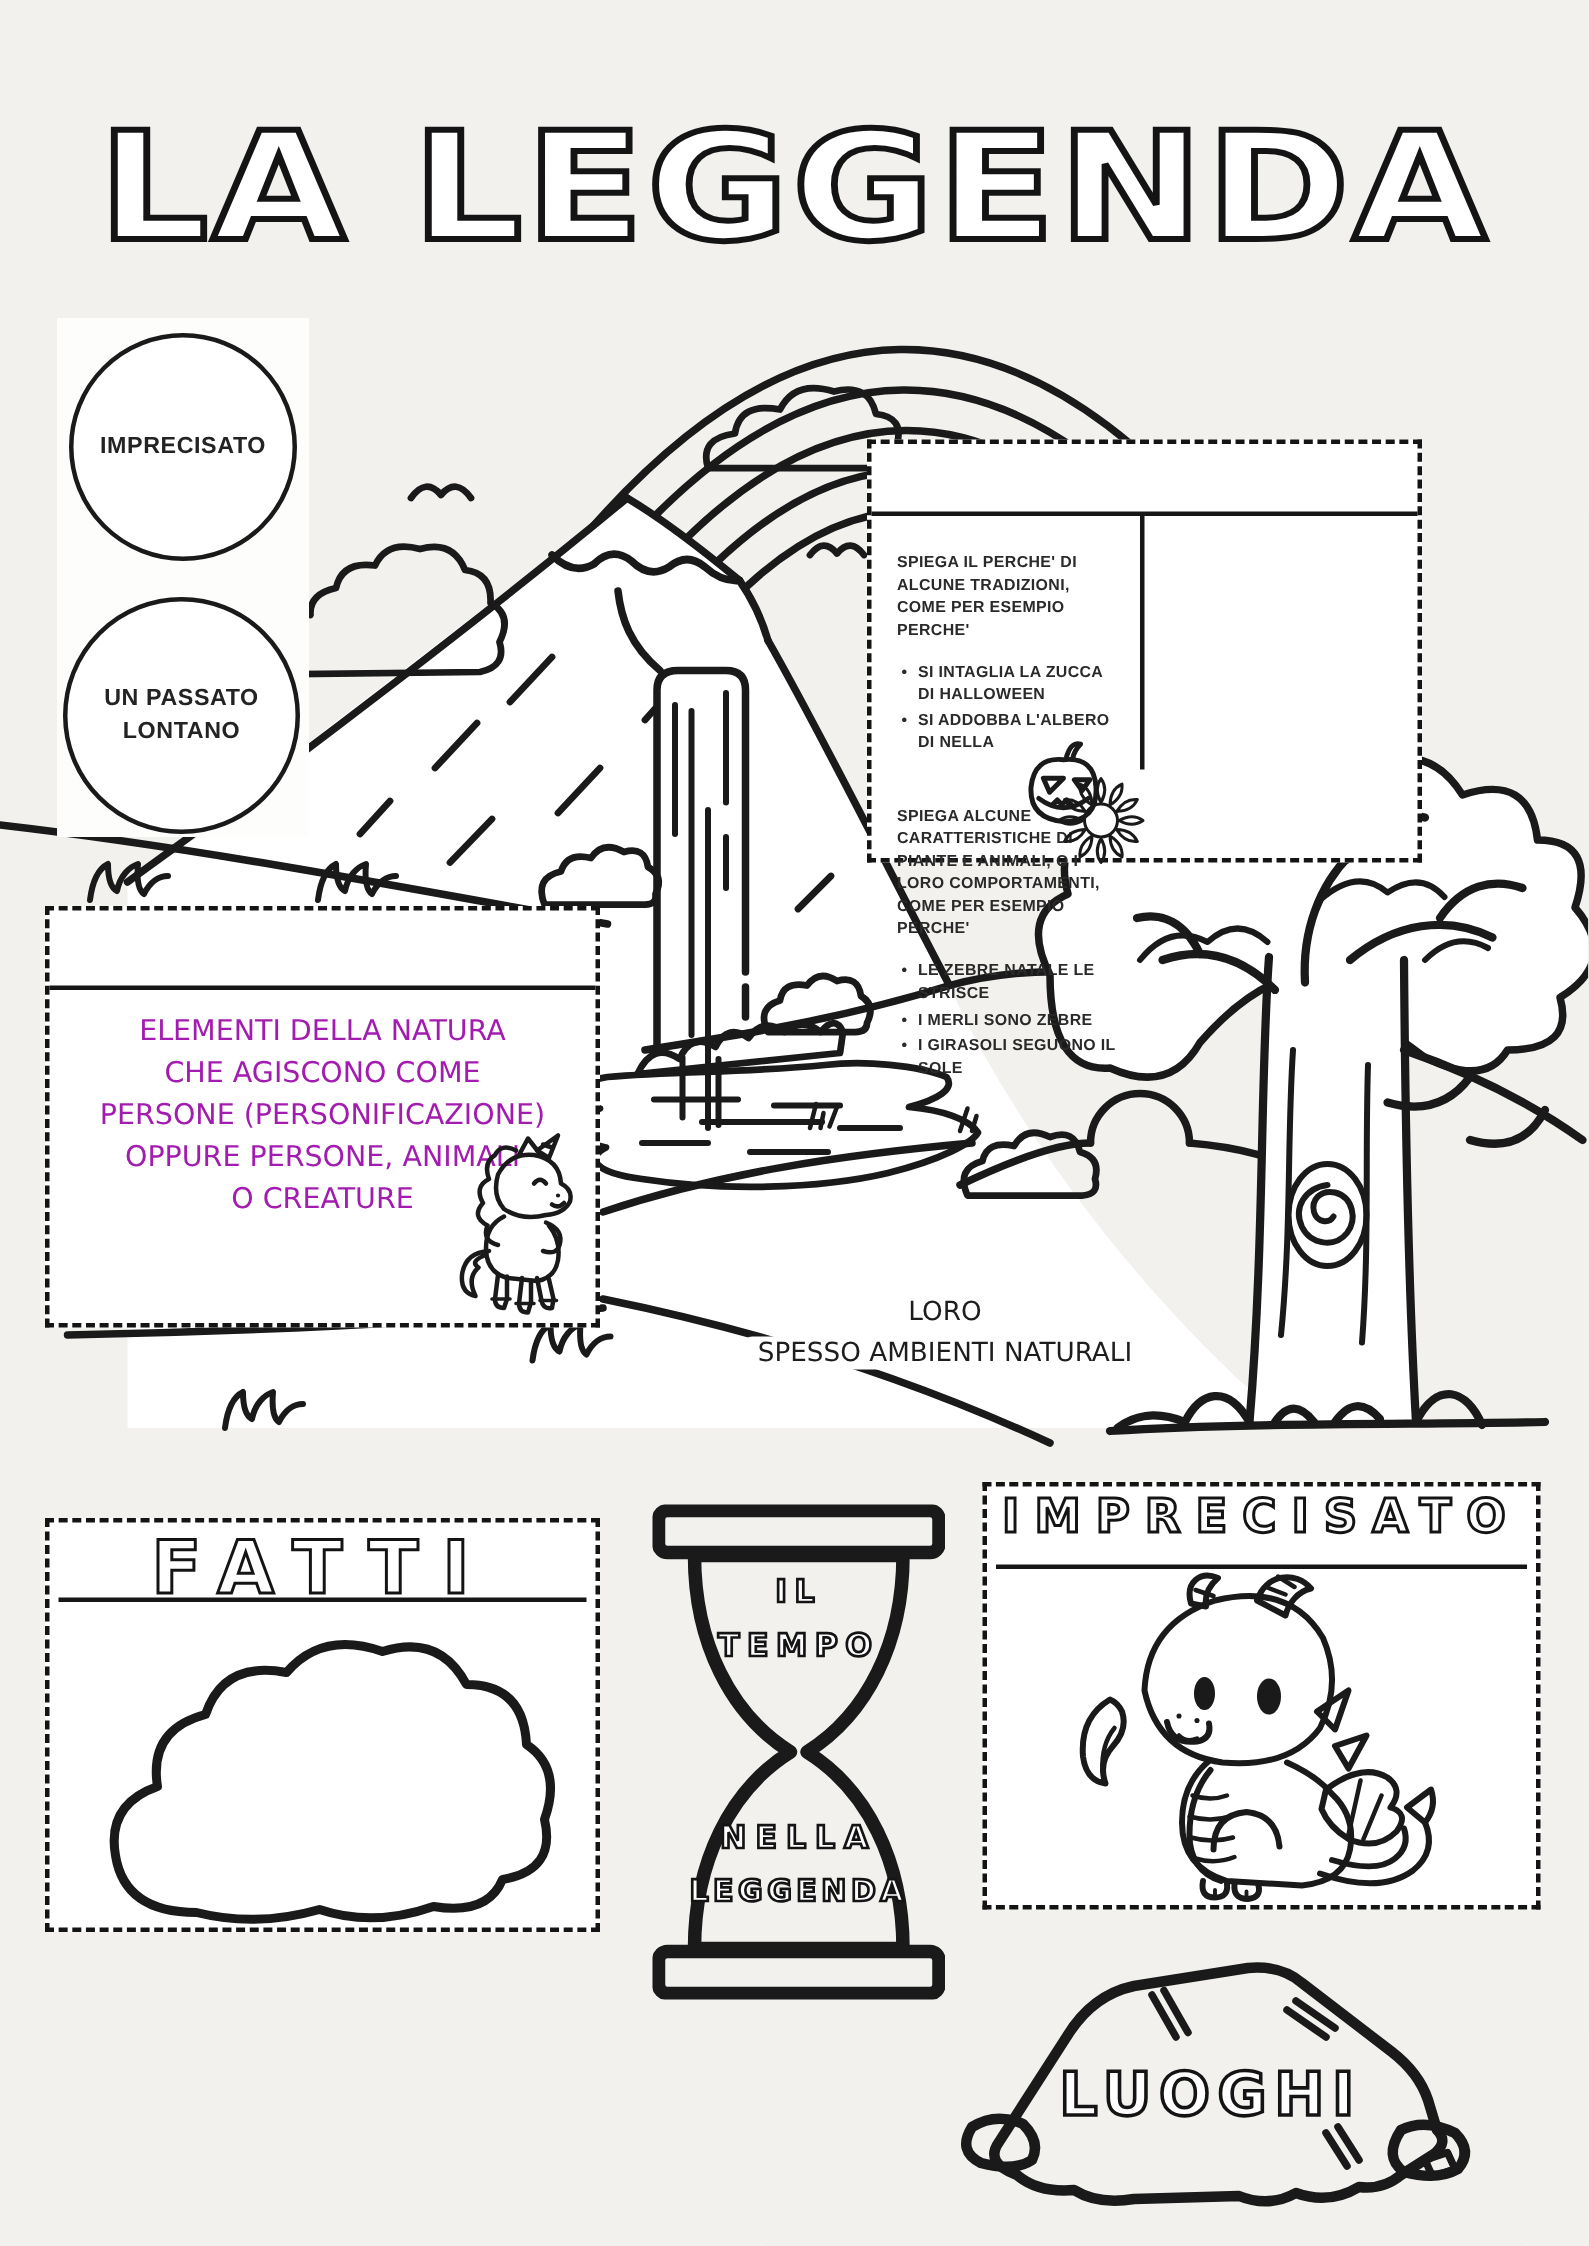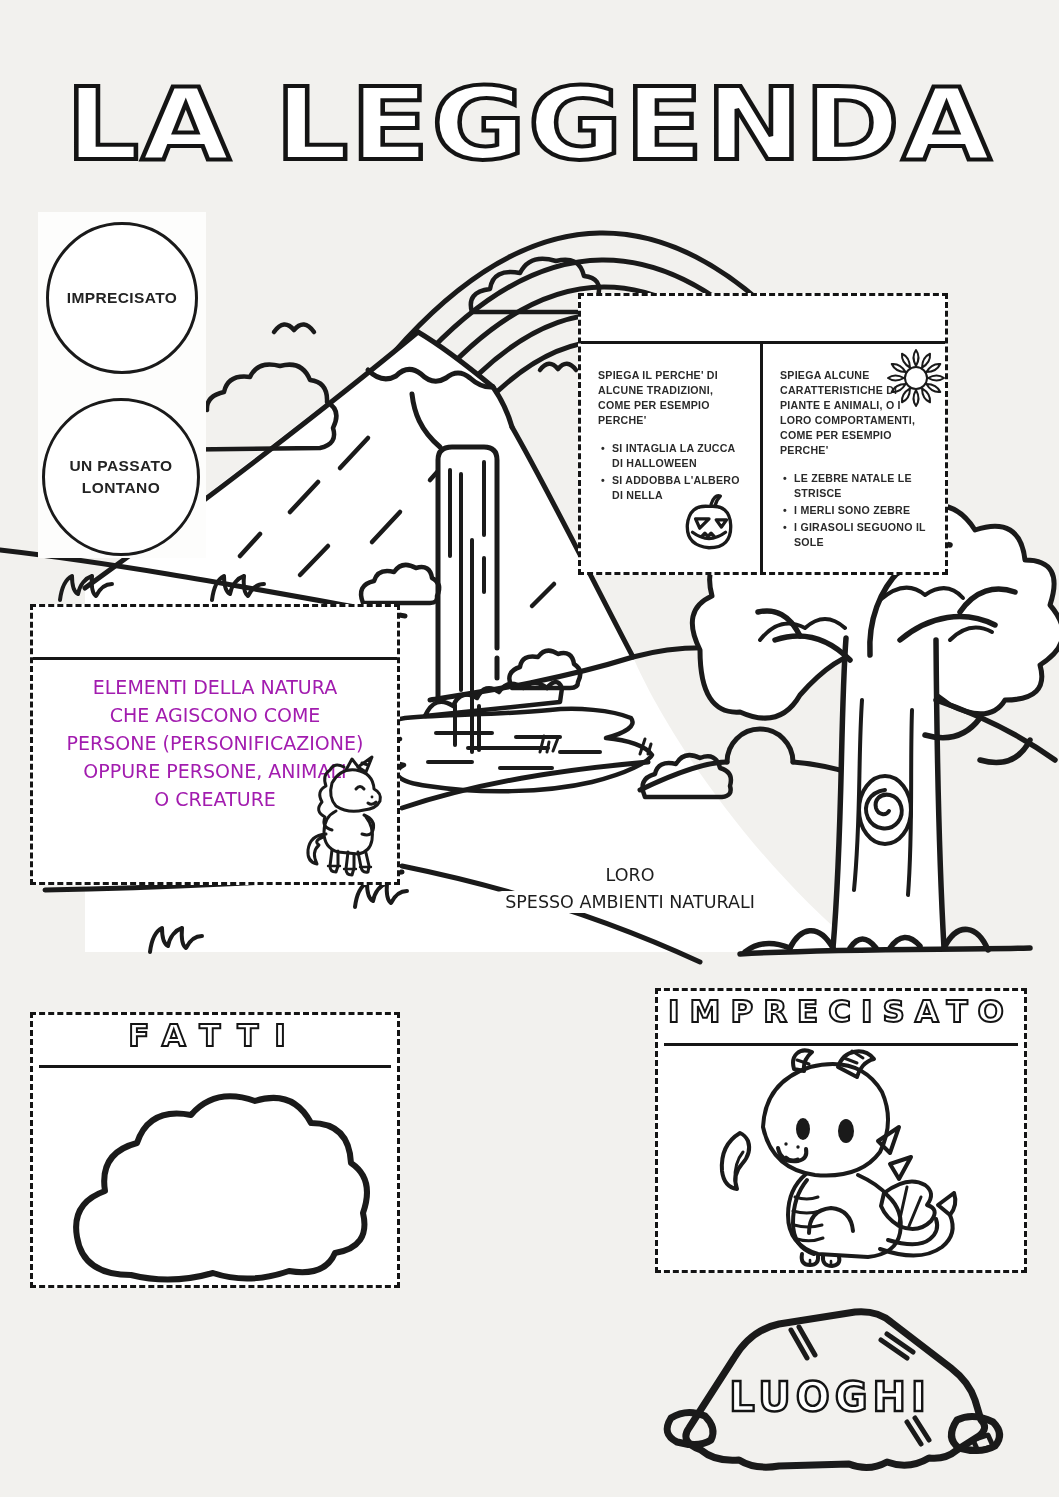--- a/index.html
+++ b/index.html
@@ -27,21 +27,21 @@
   .circles-panel{position:absolute;left:38px;top:212px;width:168px;height:346px;background:#fdfdfc;}
   .time-circle{position:absolute;border:3.5px solid #1a1a1a;border-radius:50%;background:#fff;
     display:flex;align-items:center;justify-content:center;text-align:center;
     font-size:15.5px;font-weight:600;letter-spacing:.4px;color:#232323;line-height:1.45;}
   .tc1{left:8px;top:10px;width:146px;height:146px;}
   .tc2{left:4px;top:186px;width:152px;height:152px;}
 
   
   .info-box{left:578px;top:293px;width:370px;height:282px;}
   .ib-top{height:45px;border-bottom:3px solid #161616;}
-  .ib-cols{display:flex;height:231px;}
+  .ib-cols{display:flex;height:231px;flex-direction:column;}
   .ib-col{width:50%;box-sizing:border-box;padding:24px 12px 8px 17px;position:relative;
     font-size:10.6px;font-weight:700;letter-spacing:.25px;color:#2a2a2a;line-height:1.42;}
   .ib-col.left{border-right:3px solid #161616;}
   .ib-intro{margin:0 0 13px 0;max-width:150px;}
   .ib-col ul{margin:0;padding:0 0 0 14px;list-style:none;}
   .ib-col li{position:relative;margin-bottom:2px;max-width:150px;}
   .ib-col li::before{content:"\2022";position:absolute;left:-11px;top:0;}
 
   
   .elementi-box{left:30px;top:604px;width:370px;height:281px;}
@@ -50,39 +50,39 @@
     font-family:"DejaVu Sans",sans-serif;}
 
   
   .reali-note{position:absolute;left:415px;top:862px;width:430px;text-align:center;
     font-size:17.5px;color:#1d1d1d;font-family:"DejaVu Sans",sans-serif;line-height:1.55;}
   .reali-note span{background:#fff;padding:1px 12px;border-radius:9px;}
 
   
   .fatti-box{left:30px;top:1012px;width:370px;height:276px;}
   .box-title{position:absolute;top:2px;left:0;width:100%;text-align:center;z-index:2;}
-  .fatti-title{font-size:31px;letter-spacing:16px;}
+  .fatti-title{font-size:49px;letter-spacing:16px;}
   .title-underline{position:absolute;left:6px;right:6px;top:50px;height:3px;background:#161616;}
 
   
   .hourglass-wrap{position:absolute;left:435px;top:1003px;width:195px;height:330px;}
   .hg-text{position:absolute;left:0;width:100%;text-align:center;font-size:21px;
     -webkit-text-stroke:1.8px #141414;letter-spacing:5px;}
   .hg-il{top:46px;}
   .hg-tempo{top:82px;}
   .hg-nella{top:210px;letter-spacing:6px;}
   .hg-leggenda{top:245px;font-size:20px;letter-spacing:3px;}
 
   
   .personaggi-box{left:655px;top:988px;width:372px;height:285px;}
   .personaggi-title{font-size:31px;letter-spacing:10px;}
   .pb-underline{top:52px;}
 
   
-  .rock-wrap{position:absolute;left:659px;top:1300px;width:360px;height:182px;}
+  .rock-wrap{position:absolute;left:636px;top:1300px;width:360px;height:182px;}
   .luoghi-title{position:absolute;left:0;top:74px;width:95%;text-align:center;
     font-size:40px;letter-spacing:5px;-webkit-text-stroke:2.4px #141414;}
 
   .abs{position:absolute;}
 </style>
 </head>
 <body>
 
 <div id="sheet">
 
@@ -325,20 +325,33 @@
   </div>
 
   <div class="dashed-box fatti-box">
     <div class="box-title outline-text fatti-title">FATTI</div>
     <div class="title-underline"></div>
     <svg class="abs" style="left:20px;top:64px;" width="330" height="205" viewBox="0 0 330 205">
       <path class="ink" stroke-width="6" fill="#ffffff" d="M78,196 Q30,196 24,158 Q18,124 52,112 Q46,74 84,64 Q96,28 138,36 Q162,8 202,22 Q240,10 258,44 Q296,44 298,84 Q322,100 310,134 Q318,168 282,174 Q272,198 236,192 Q196,206 160,194 Q118,206 78,196 Z"></path>
     </svg>
   </div>
 
+  <div class="hourglass-wrap">
+    <svg width="195" height="330" viewBox="0 0 195 330">
+      <g class="ink" stroke-width="9" fill="#ffffff">
+        <path d="M28,34 C28,92 52,140 92,165 C52,190 28,238 28,296 L167,296 C167,238 143,190 103,165 C143,140 167,92 167,34 Z"></path>
+        <rect x="4" y="4" width="187" height="28" rx="6"></rect>
+        <rect x="4" y="298" width="187" height="28" rx="6"></rect>
+      </g>
+    </svg>
+    <div class="hg-text outline-text hg-il">IL</div>
+    <div class="hg-text outline-text hg-tempo">TEMPO</div>
+    <div class="hg-text outline-text hg-nella">NELLA</div>
+    <div class="hg-text outline-text hg-leggenda">LEGGENDA</div>
+  </div>
 
   <div class="dashed-box personaggi-box">
     <div class="box-title outline-text personaggi-title">IMPRECISATO</div>
     <div class="title-underline pb-underline"></div>
     <svg class="abs" style="left:52px;top:56px;" width="260" height="222" viewBox="0 0 260 222">
       <g class="ink" stroke-width="4" fill="#ffffff">
 
         <path d="M84,22 C80,8 90,0 102,5 C95,11 93,17 94,24 Z"></path>
         <path d="M87,13 L99,17" fill="none" stroke-width="3"></path>
         <path d="M128,20 C134,2 154,0 164,12 C155,14 149,22 147,30 Z"></path>

